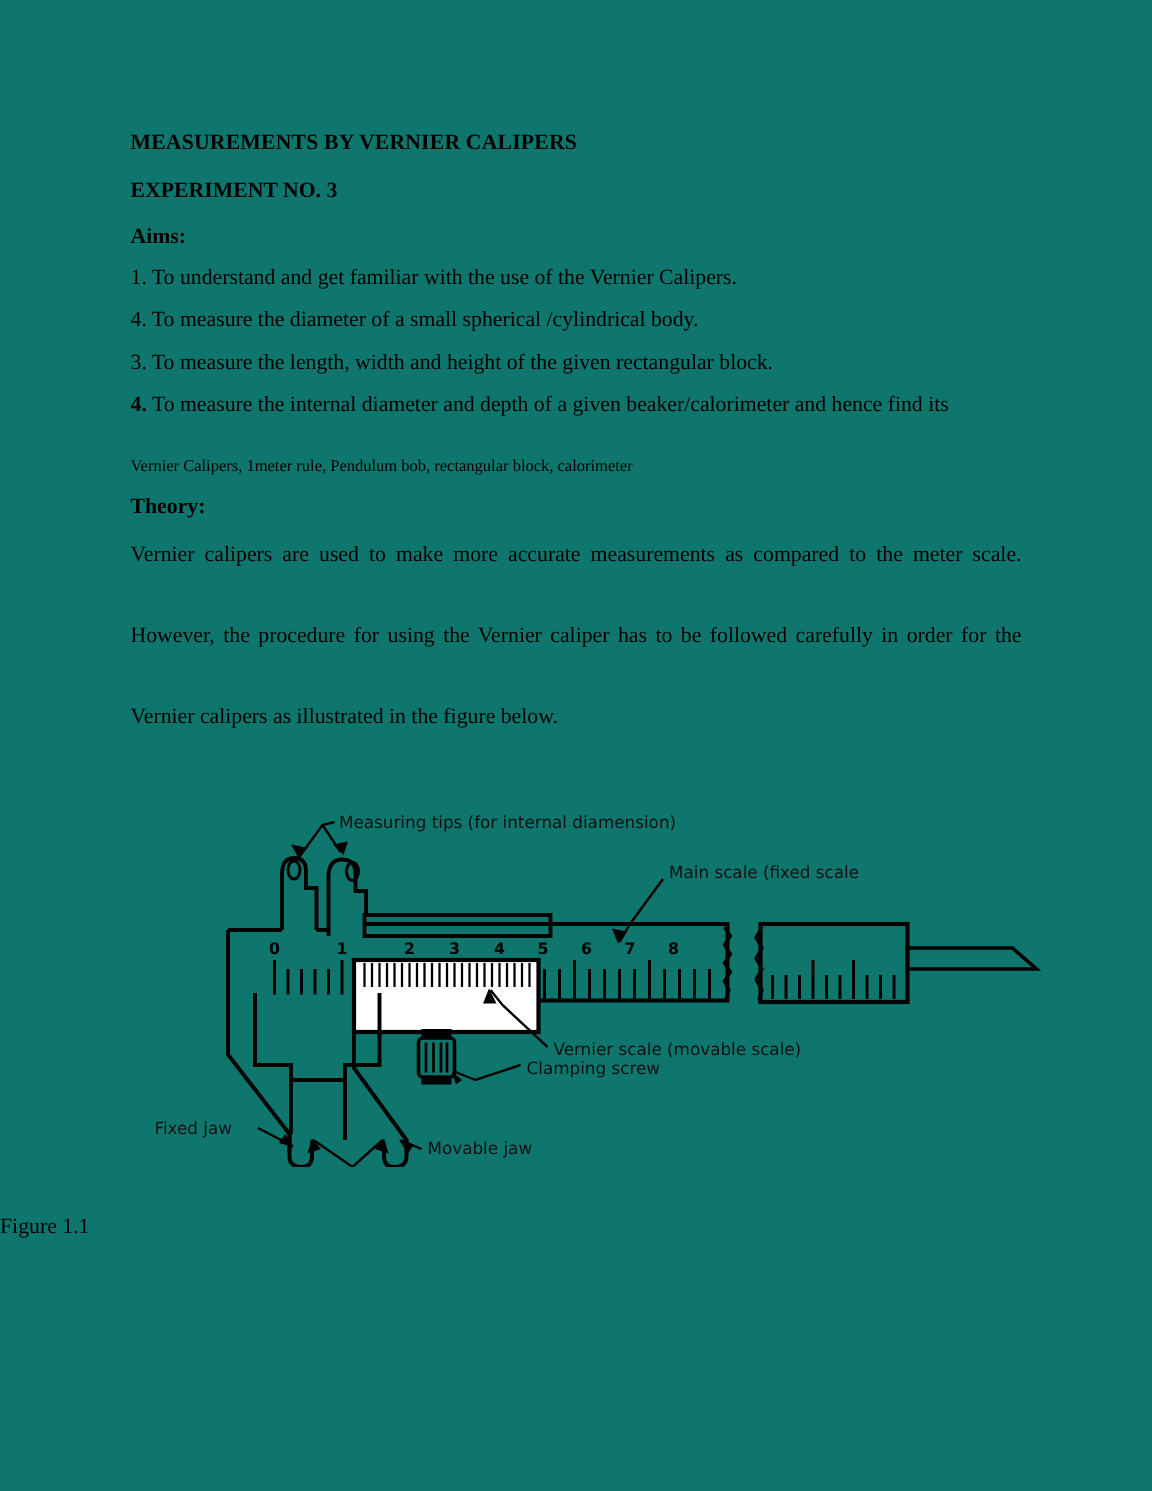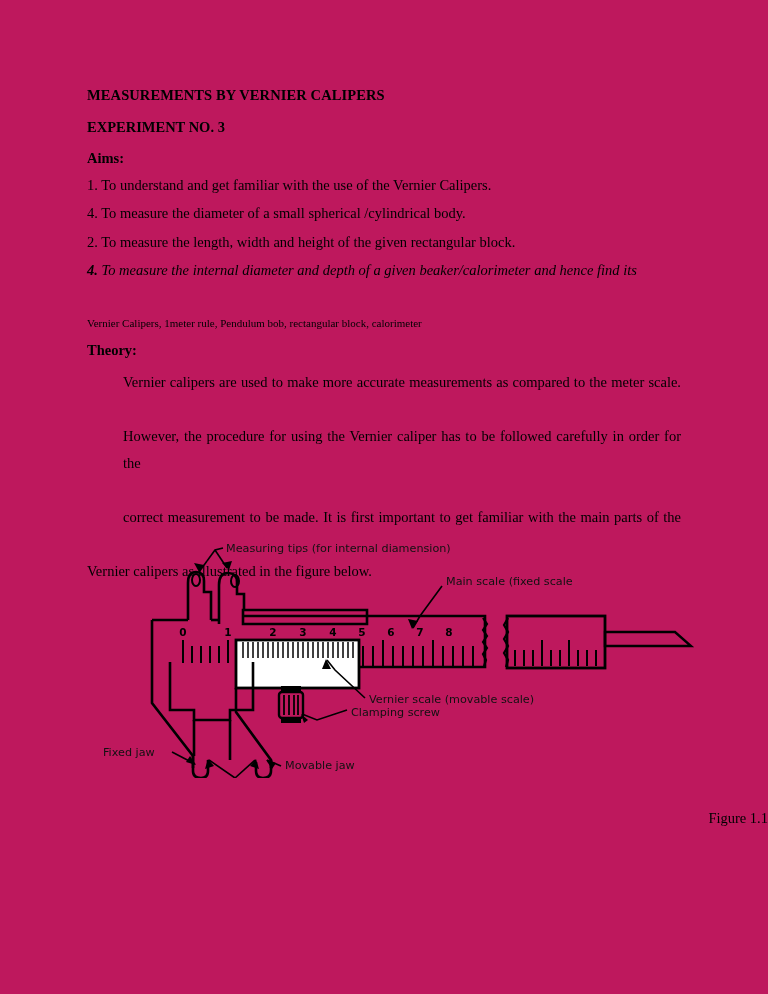--- a/index.html
+++ b/index.html
@@ -8,21 +8,21 @@
     background: #ffffff;
   }
   body {
     font-family: "Liberation Serif", "DejaVu Serif", serif;
     color: #000000;
   }
   #page {
     position: relative;
     width: 768px;
     height: 994px;
-    background: #be185d;
+    background: #0f766e;
     overflow: hidden;
     margin: 0 auto;
   }
   .content {
     position: absolute;
     left: 87px;
     top: 88px;
     width: 594px;
   }
   .h-title {
@@ -46,22 +46,21 @@
   }
   .aim-line {
     font-size: 14.5px;
     line-height: 1.0;
     margin: 0 0 14px 0;
     text-align: justify;
   }
   .aim-line.wrap {
     text-align: justify;
     text-justify: inter-word;
-    margin-bottom: 12px;
-    font-style: italic;
+    margin-bottom: 0;
   }
   .aim-cont {
     font-size: 14.5px;
     line-height: 1.0;
     margin: 12px 0 0 0;
   }
   .num-bold { font-weight: bold; }
   .gap-lg { height: 28px; }
   .apparatus-line {
     font-size: 11px;
@@ -73,21 +72,20 @@
     font-size: 14.5px;
     line-height: 27px;
     margin: 0;
     text-align: justify;
     text-justify: inter-word;
   }
   .theory-p > span { display: block; }
   .theory-p .jline {
     display: block;
     text-align: justify;
-    margin-left: 36px;
   }
   .theory-p .jline::after {
     content: "";
     display: inline-block;
     width: 100%;
   }
   .theory-p .lastline { display: block; }
 
   
   .figure-wrap {
@@ -95,21 +93,21 @@
     left: 95px;
     top: 528px;
     width: 600px;
     height: 250px;
   }
   .fig-caption {
     position: absolute;
     left: 0;
     top: 810px;
     width: 768px;
-    text-align: right;
+    text-align: left;
     font-size: 14.5px;
   }
   .bottom-p {
     position: absolute;
     left: 87px;
     top: 862px;
     width: 594px;
     font-size: 14.5px;
     line-height: 1.0;
   }
@@ -134,37 +132,36 @@
   <div class="content">
 
     <div class="h-title">MEASUREMENTS BY VERNIER CALIPERS</div>
 
     <div class="h-sub">EXPERIMENT NO. 3</div>
 
     <div class="h-label">Aims:</div>
 
     <div class="aim-line">1. To understand and get familiar with the use of the Vernier Calipers.</div>
     <div class="aim-line">4. To measure the diameter of a small spherical /cylindrical body.</div>
-    <div class="aim-line">2. To measure the length, width and height of the given rectangular block.</div>
+    <div class="aim-line">3. To measure the length, width and height of the given rectangular block.</div>
 
     <div class="aim-line wrap">
       <span class="num-bold">4.</span>
       <span>To measure the internal diameter and depth of a given beaker/calorimeter and hence find its</span>
     </div>
 
     <div class="gap-lg"></div>
 
     <div class="apparatus-line">Vernier Calipers, 1meter rule, Pendulum bob, rectangular block, calorimeter</div>
 
     <div class="h-label">Theory:</div>
 
     <div class="theory-p">
       <span class="jline">Vernier calipers are used to make more accurate measurements as compared to the meter scale.</span>
       <span class="jline">However, the procedure for using the Vernier caliper has to be followed carefully in order for the</span>
-      <span class="jline">correct measurement to be made. It is first important to get familiar with the main parts of the</span>
       <span class="lastline">Vernier calipers as illustrated in the figure below.</span>
     </div>
 
   </div>
 
   <div class="figure-wrap">
     <svg width="600" height="250" viewBox="0 0 600 250">
 
       <g>
 

